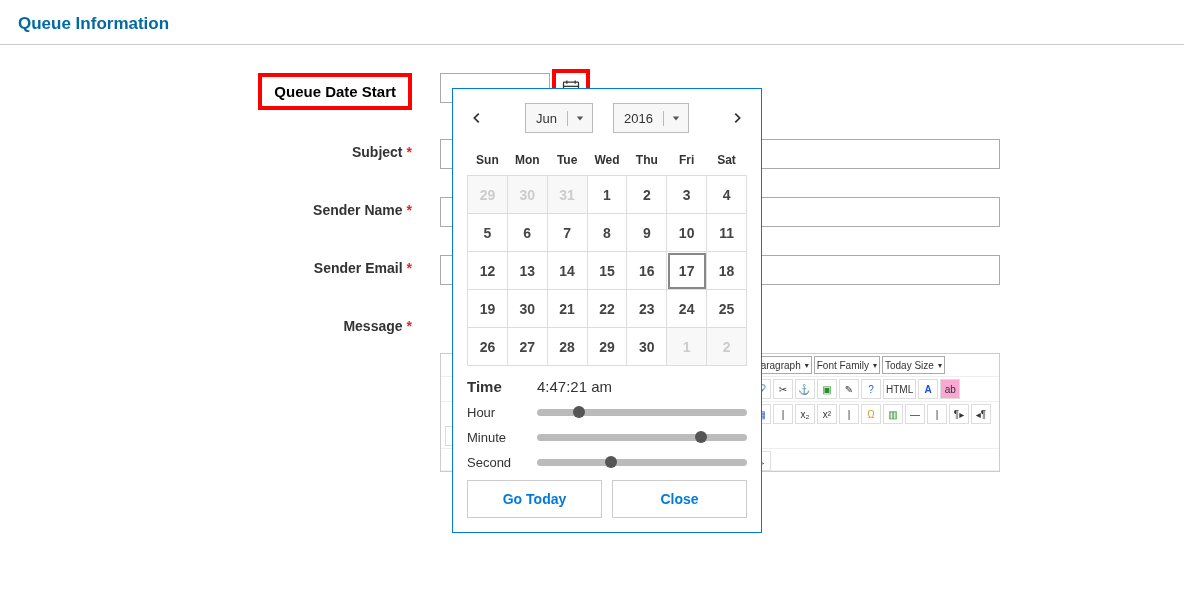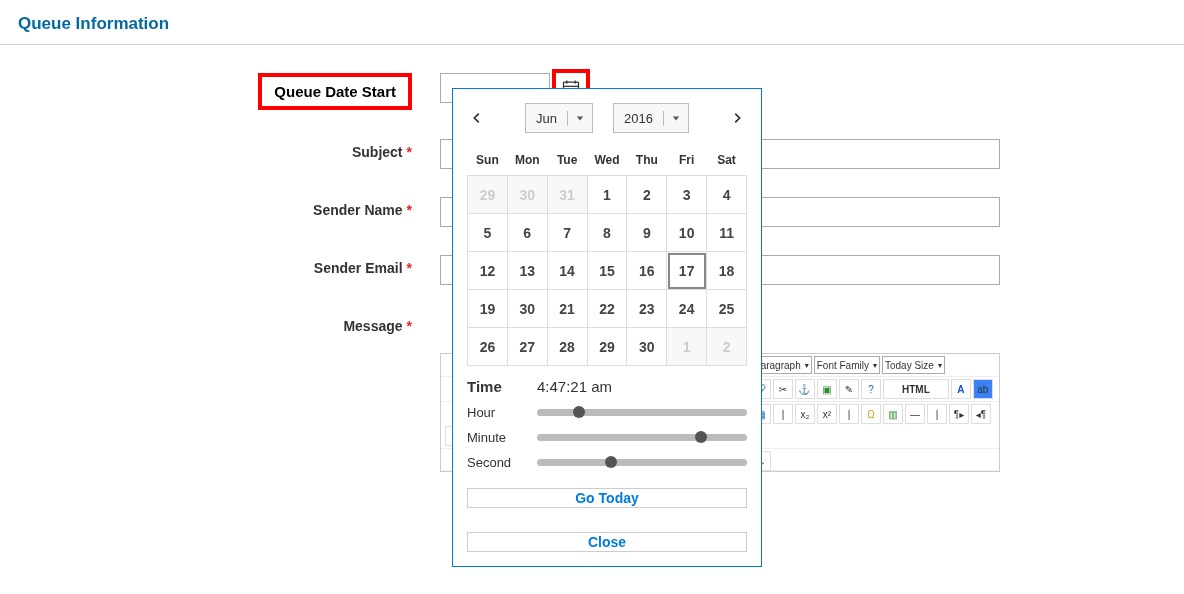--- a/index.html
+++ b/index.html
@@ -172,23 +172,22 @@
     position: absolute;
     width: 12px;
     height: 12px;
     background: #555;
     border-radius: 50%;
     top: -3px;
     transform: translateX(-50%);
   }
   .dp-foot {
     display: flex;
-    gap: 24px;
-    margin-top: 18px;
-    flex-direction: column;
+    gap: 10px;
+    margin-top: 10px;
   }
   .dp-foot button {
     flex: 1;
     height: 38px;
     border: 1px solid #ccc;
     background: #fff;
     color: #007bdb;
     font-weight: 700;
     font-size: 14px;
     cursor: pointer;
@@ -313,23 +312,23 @@
             </span>
         </div>
         <div class="et-row">
           <span style="width:304px;"></span>
           <span class="ph">🔗</span>
           <span class="ph">✂</span>
           <span class="ph">⚓</span>
           <span class="ph" style="color:#2a8c2a;">▣</span>
           <span class="ph">✎</span>
           <span class="ph" style="color:#2a63c7;">?</span>
-          <span class="ph" style="width:auto;padding:0 18px;font-weight:bold;">HTML</span>
+          <span class="ph" style="width:auto;padding:0 2px;font-weight:normal;">HTML</span>
           <span class="ph" style="color:#1b4fd1;font-weight:bold;">A</span>
-          <span class="ph" style="background:#3b82f6;">ab</span>
+          <span class="ph" style="background:#f9a8d4;">ab</span>
         </div>
         <div class="et-row">
           <span style="width:304px;"></span>
           <span class="ph" style="color:#2a63c7;">▦</span>
           <span class="ph">|</span>
           <span class="ph">x₂</span>
           <span class="ph">x²</span>
           <span class="ph">|</span>
           <span class="ph" style="color:#c7a12a;">Ω</span>
           <span class="ph" style="color:#2a8c2a;">▥</span>

